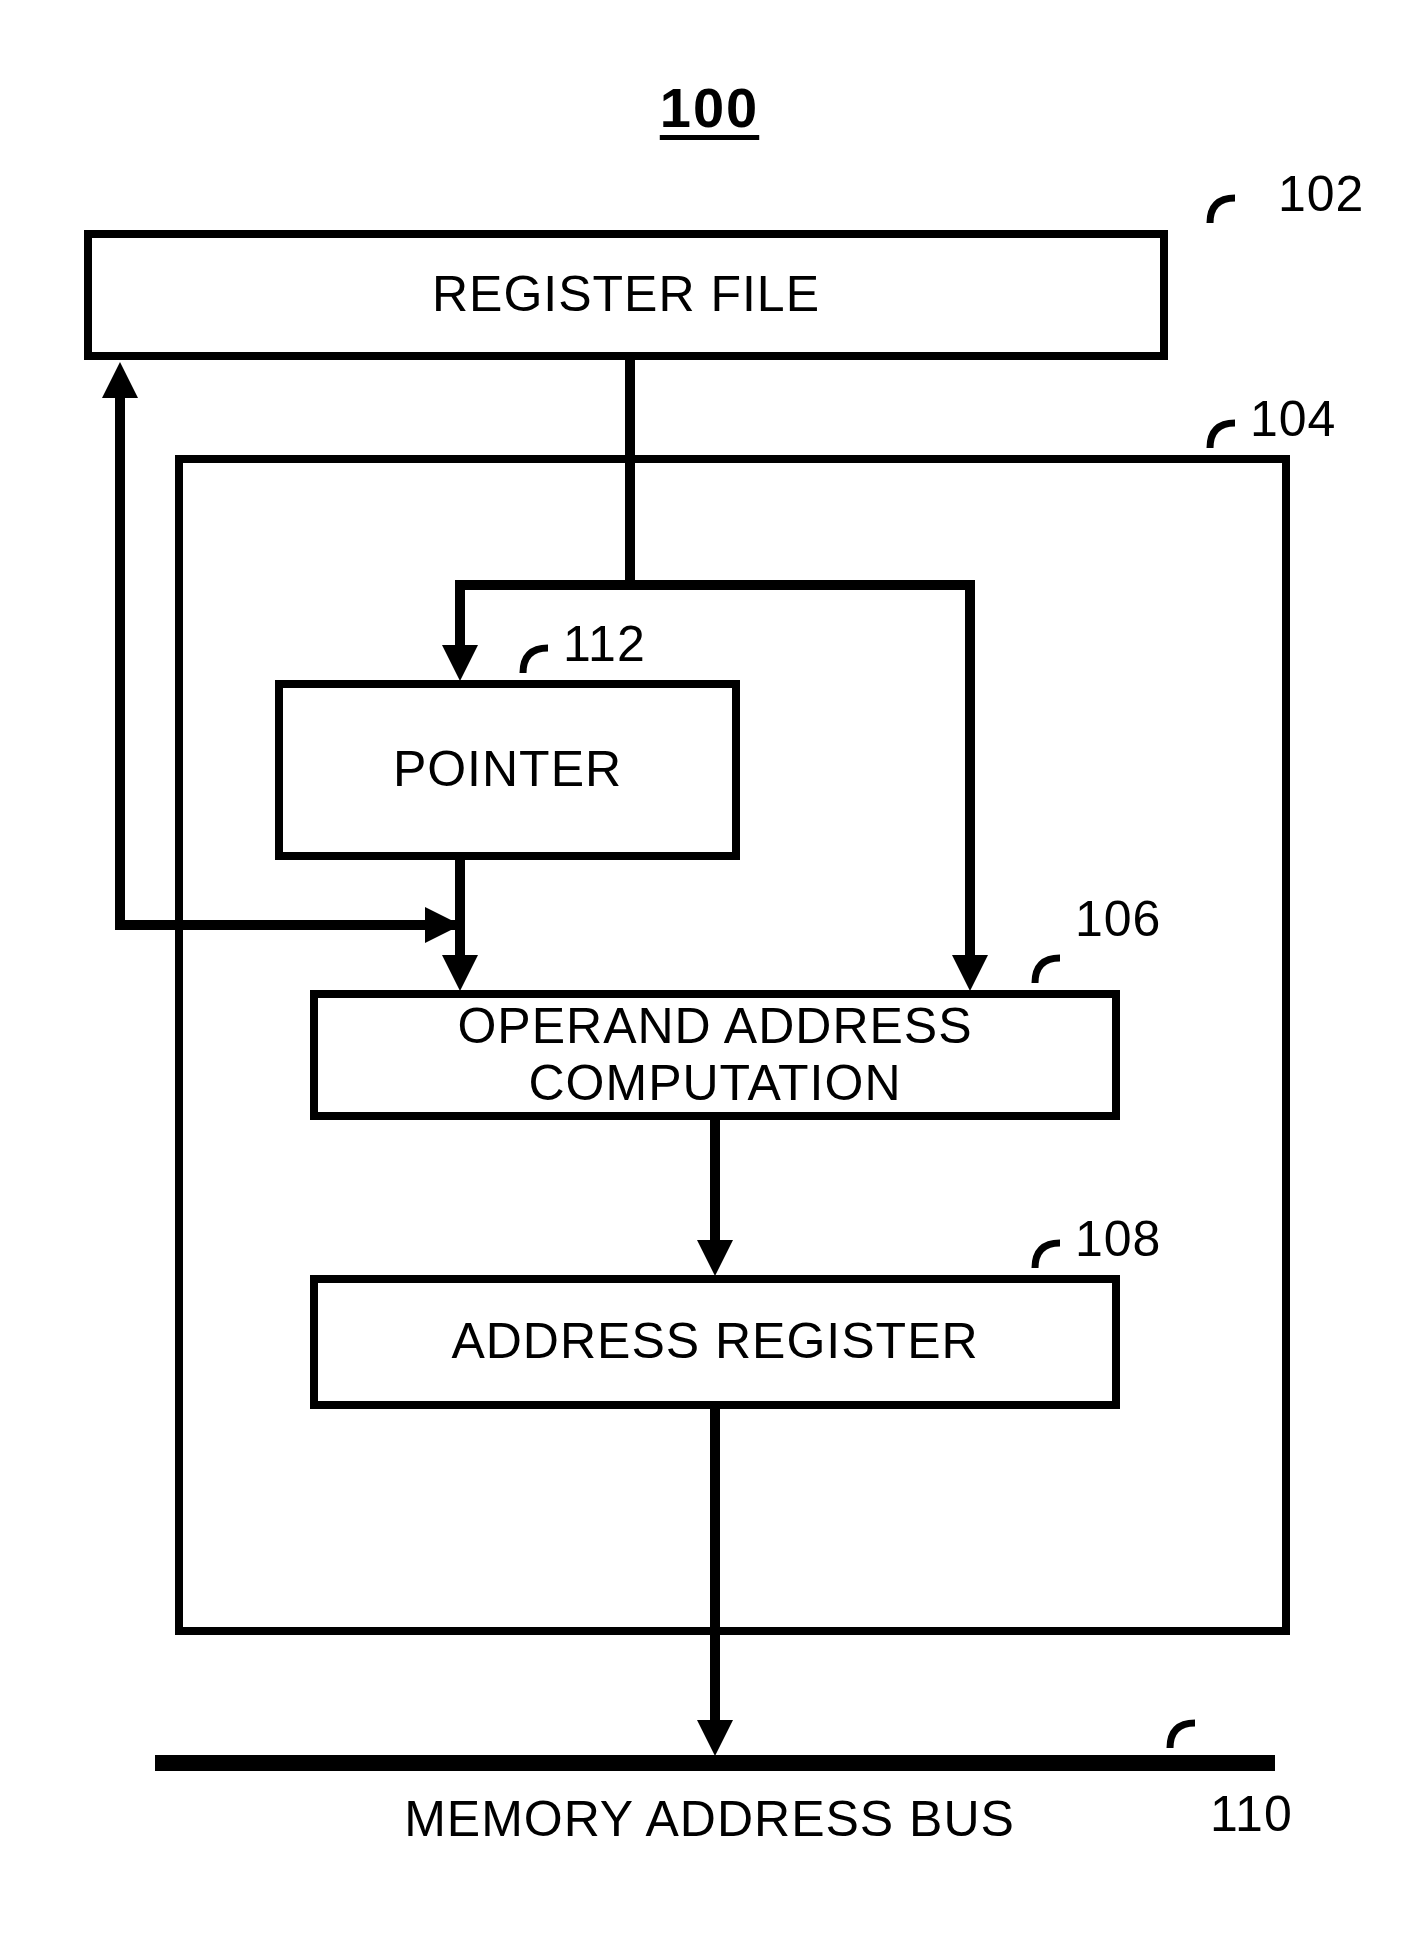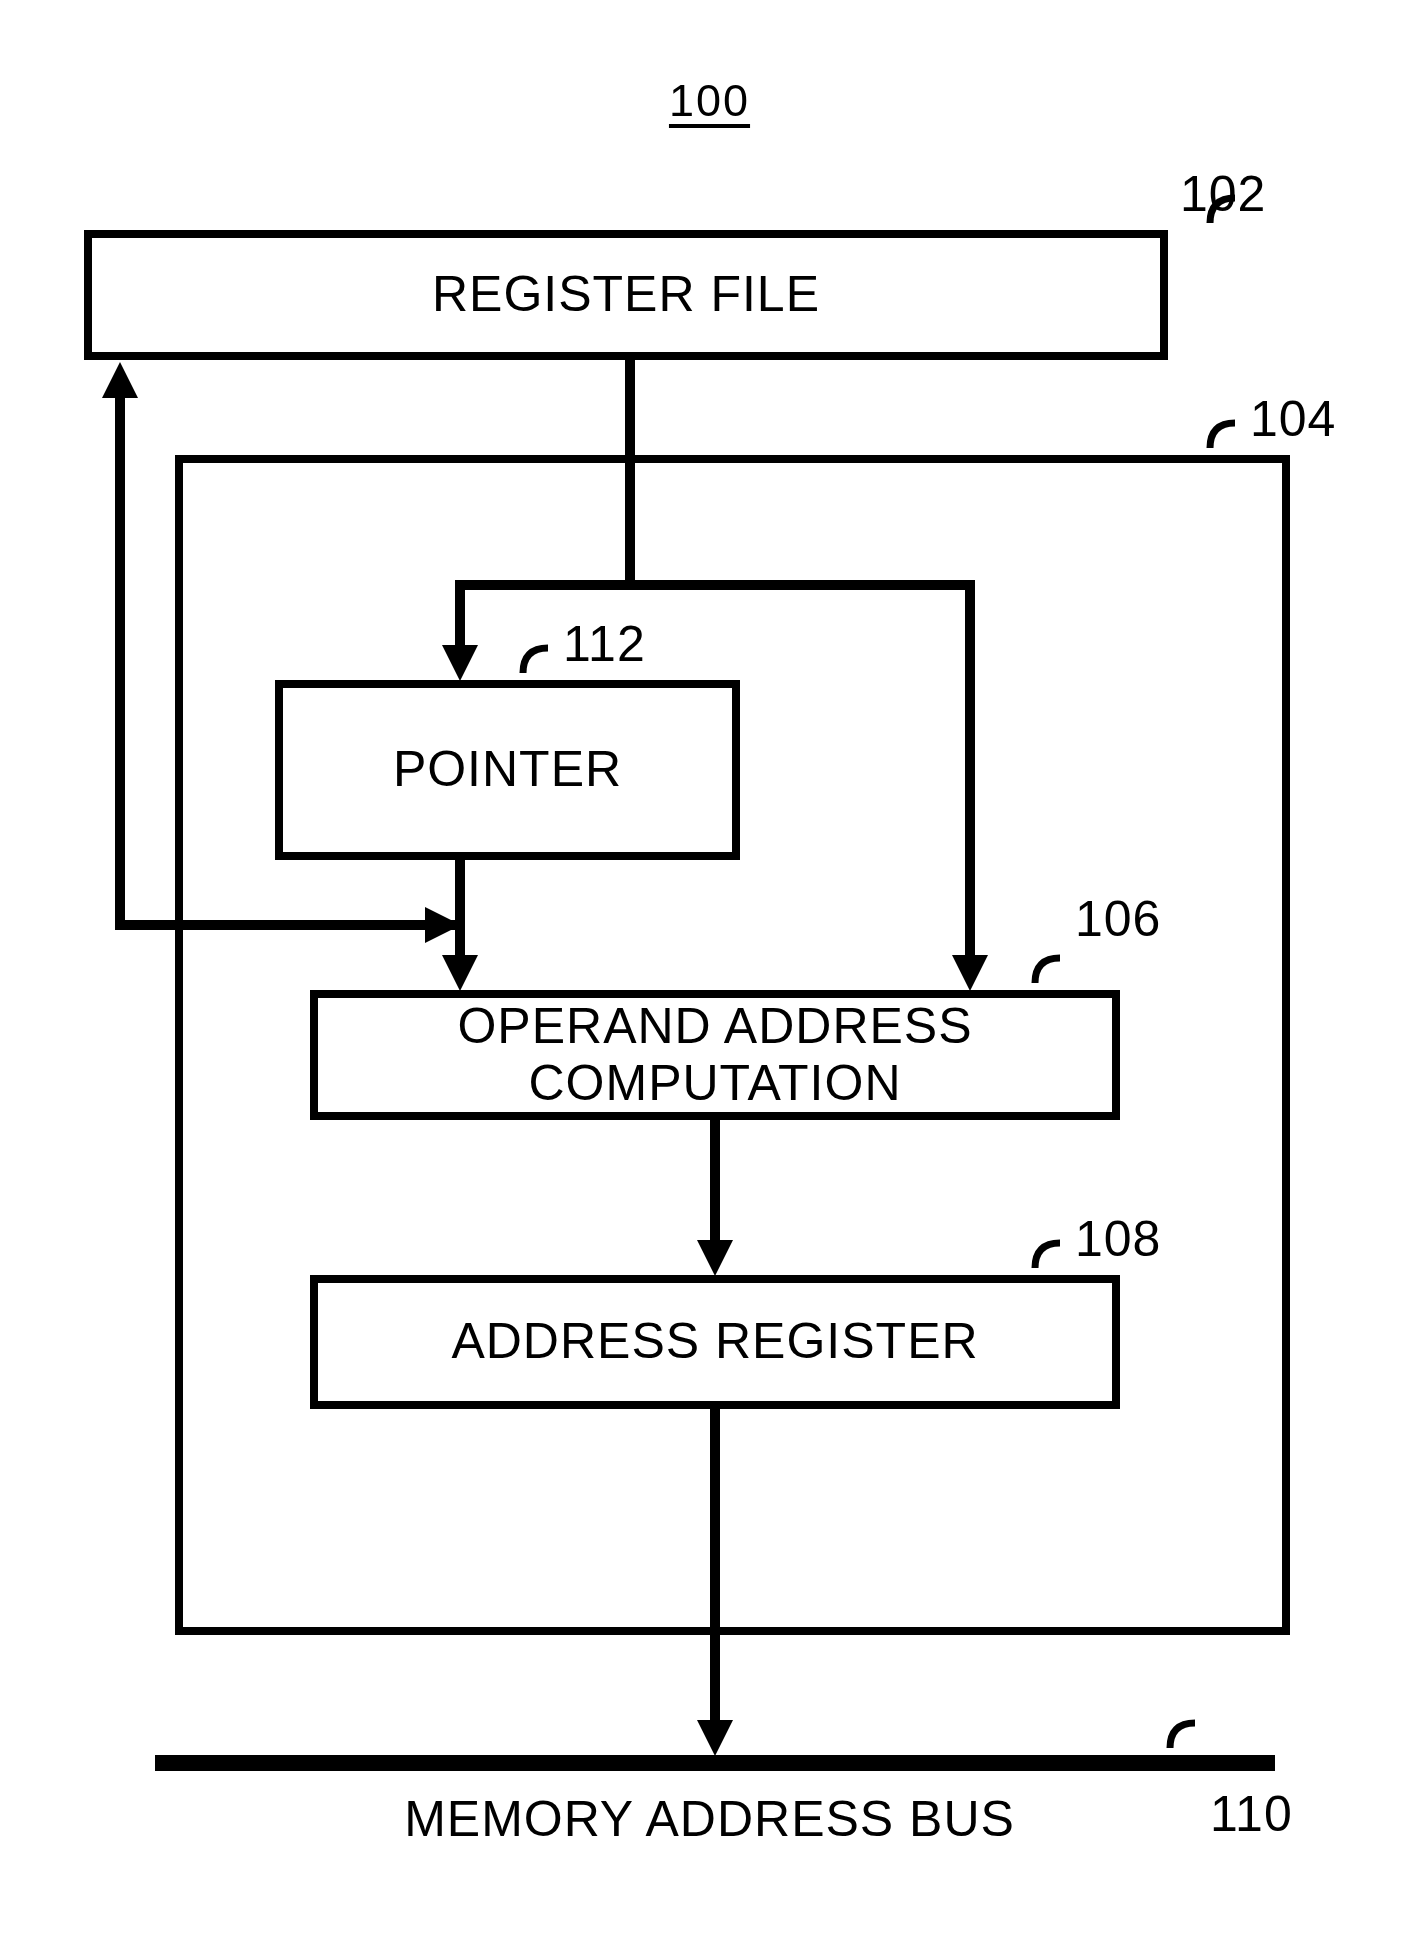--- a/index.html
+++ b/index.html
@@ -7,22 +7,22 @@
     background: #fff;
     font-family: Arial, Helvetica, sans-serif;
     width: 1419px;
     height: 1944px;
     position: relative;
   }
   .title {
     position: absolute;
     left: 50%;
     transform: translateX(-50%);
-    font-size: 45px;
-    font-weight: 400;
+    font-size: 56px;
+    font-weight: 700;
     letter-spacing: 2px;
     text-decoration: underline;
     text-underline-offset: 8px;
   }
   .box {
     position: absolute;
     border: 8px solid #000;
     background: #fff;
     display: flex;
     align-items: center;
@@ -92,21 +92,21 @@
 <div class="title" style="top:75px;">100</div>
 
 <div class="box" style="left:84px; top:230px; width:1084px; height:130px;align-items:center;">
   <span>REGISTER FILE</span>
 </div>
 <div class="hook" style="left:1205px; top:188px;">
   <svg viewBox="0 0 40 40">
       <path d="M 5 35 Q 5 10 30 10" stroke="#000" stroke-width="7" fill="none"></path>
     </svg>
 </div>
-<div class="ref" style="left:1180px; top:165px;text-align:center;">102</div>
+<div class="ref" style="left:1278px; top:165px;text-align:center;">102</div>
 
 <div class="container-box" style="left:175px; top:455px; width:1115px; height:1180px;"></div>
 <div class="hook" style="left:1205px; top:413px;">
   <svg viewBox="0 0 40 40">
       <path d="M 5 35 Q 5 10 30 10" stroke="#000" stroke-width="7" fill="none"></path>
     </svg>
 </div>
 <div class="ref" style="left:1250px; top:390px;">104</div>
 
 <div class="line" style="left:625px; top:360px; width:10px; height:225px;"></div>

